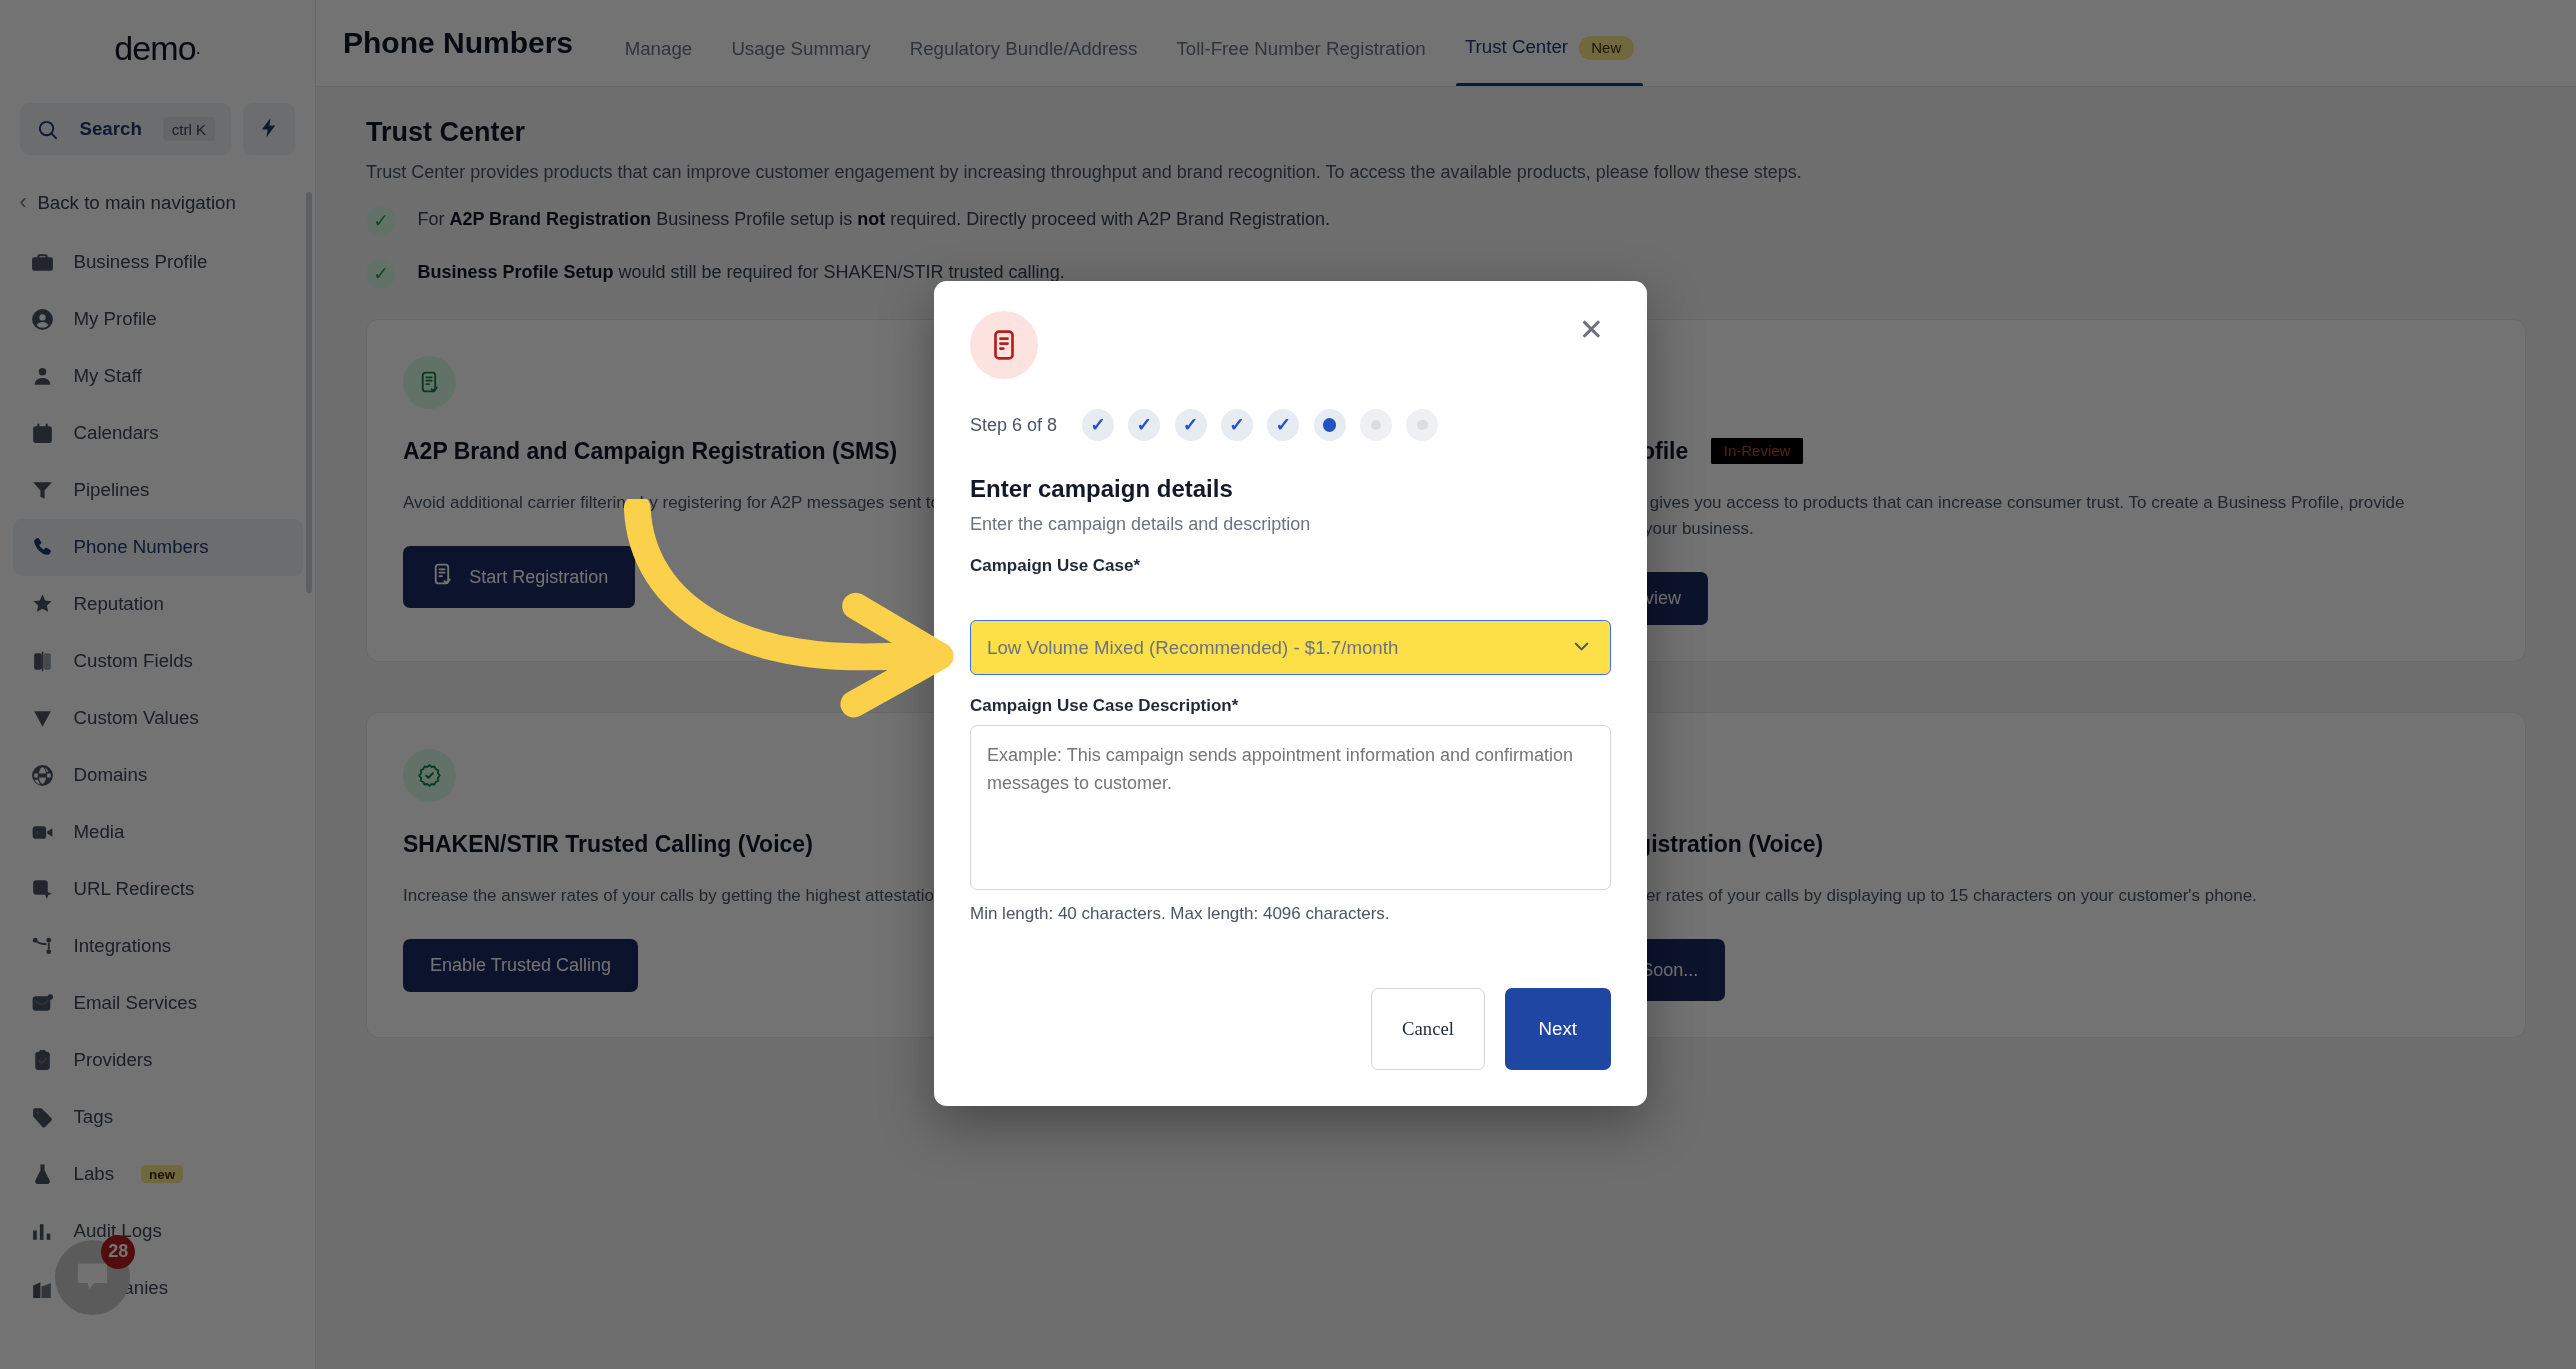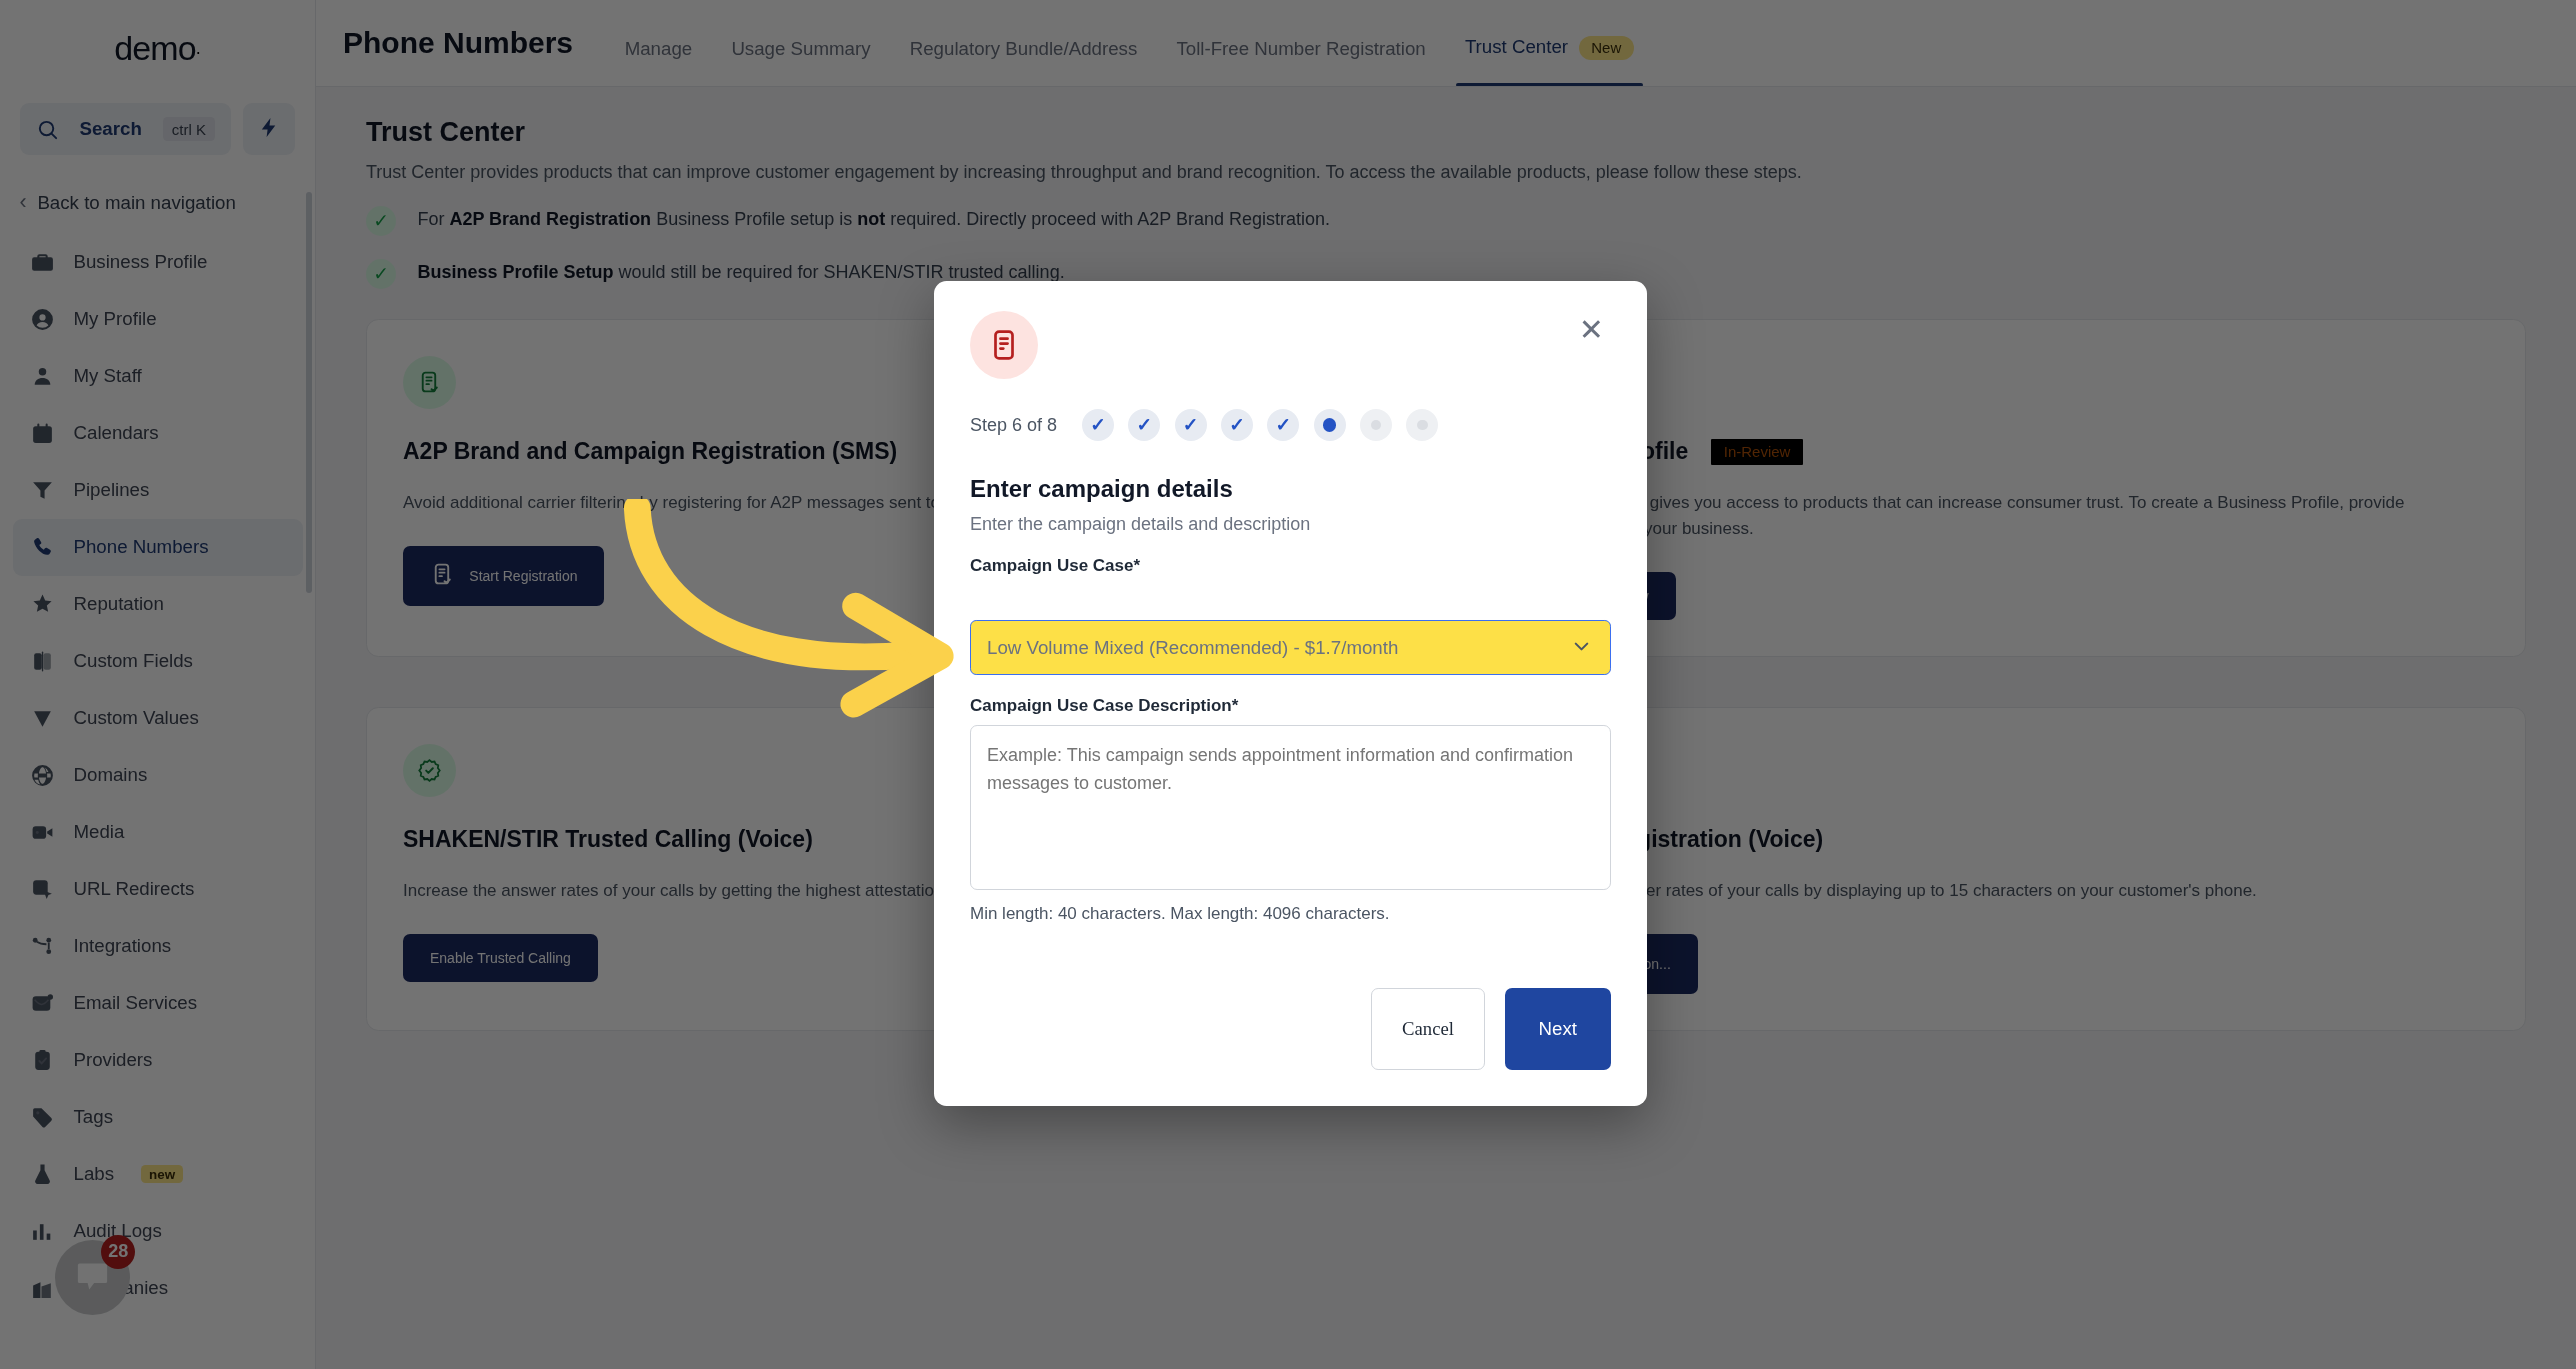--- a/index.html
+++ b/index.html
@@ -112,31 +112,31 @@
 
   .card-grid { display: grid; grid-template-columns: 1fr 1fr; gap: 50px; margin-top: 30px; }
   .card {
     background: #ffffff; border: 0.9px solid #e5e7eb; border-radius: 12.5px;
     padding: 36px; min-height: 267px;
   }
   .card-icon {
     width: 53px; height: 53px; border-radius: 50%; background: #dcfce7;
     display: flex; align-items: center; justify-content: center; margin-bottom: 28.5px;
   }
-  .card-title-row { display: flex; align-items: flex-end; gap: 23px; }
+  .card-title-row { display: flex; align-items: flex-start; gap: 23px; }
   .card-title { font-size: 23px; font-weight: 700; color: #111827; }
   .status-badge {
     background: #000000; color: #b45309; font-size: 15px; border-radius: 1px; padding: 4.5px 12.5px;
   }
   .card-desc { font-size: 17px; color: #4b5563; margin-top: 25px; line-height: 1.55; }
   .card-desc b { color: #111827; }
   .btn-primary {
     margin-top: 30px; display: inline-flex; align-items: center; gap: 14.3px;
     background: #1b2a63; color: #ffffff; border: none; border-radius: 7.1px;
-    font-size: 14px; padding: 16px 27px; cursor: pointer;
+    font-size: 18px; padding: 16px 27px; cursor: pointer;
   }
 
   
   .highlight-band {
     position: absolute; z-index: 55; background: #fbd14b; border-radius: 3.6px;
   }
 
   
   .arrow-svg { position: absolute; z-index: 70; pointer-events: none; }
 

